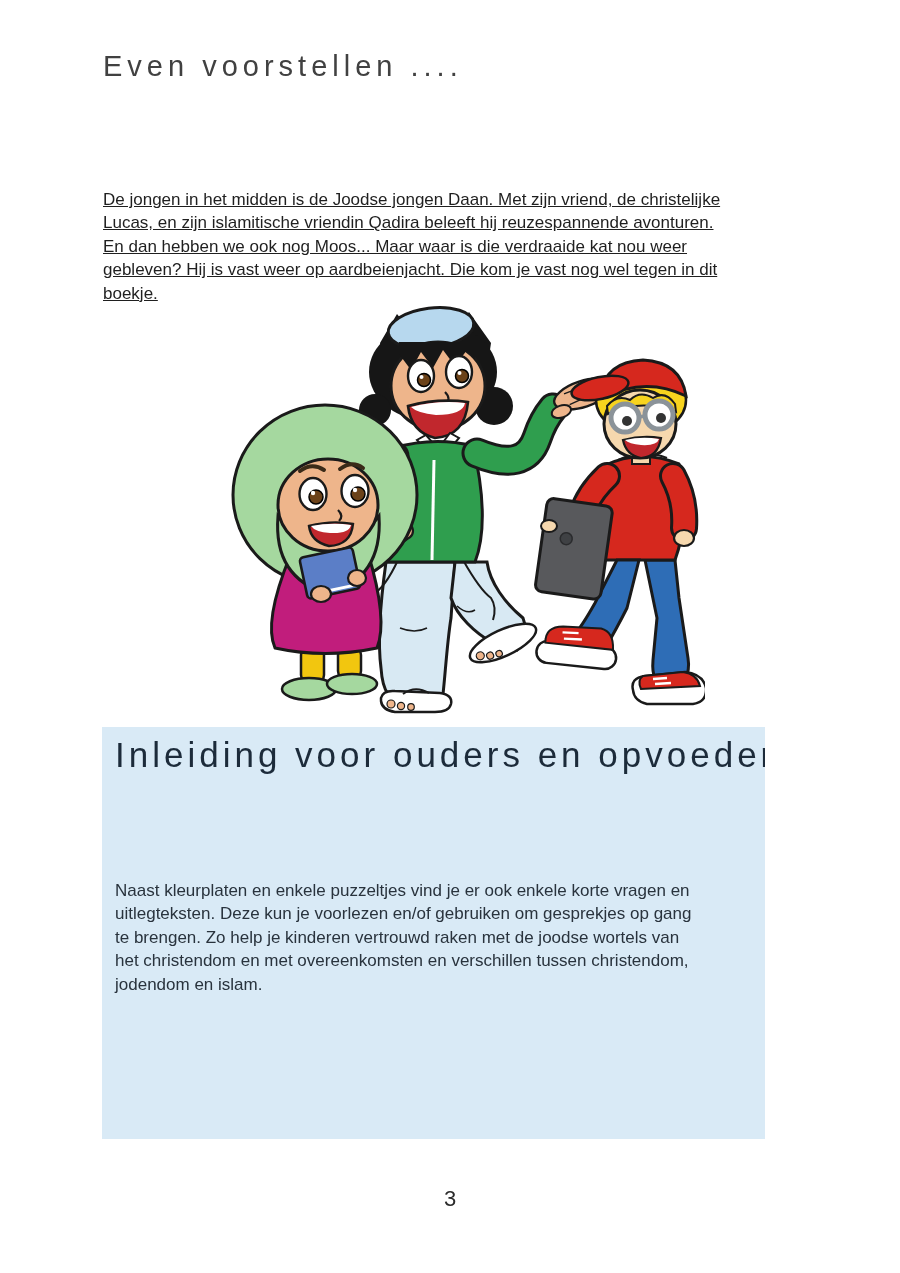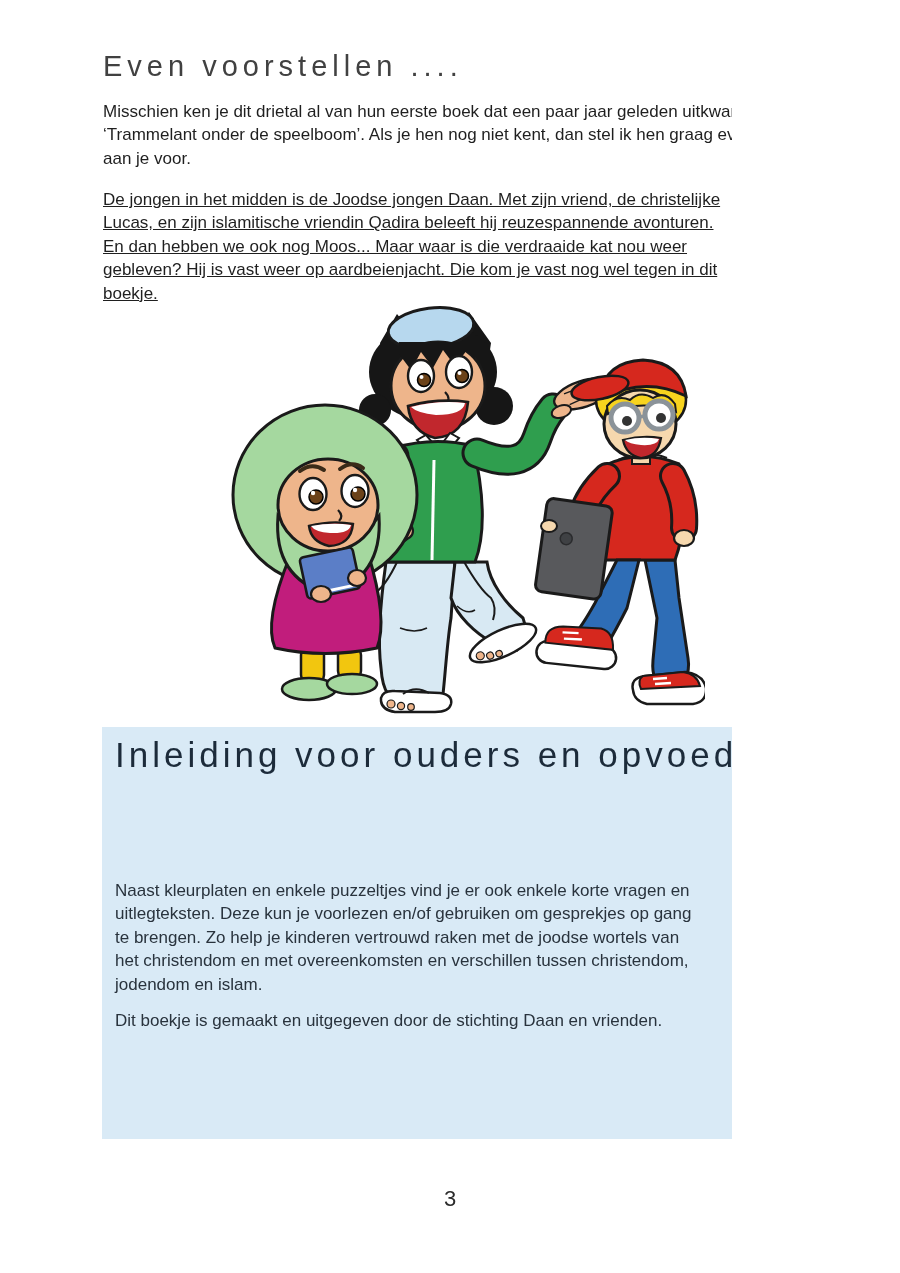--- a/index.html
+++ b/index.html
@@ -1,18 +1,18 @@
 <!DOCTYPE html>
 <html lang="nl" style="--title: #414141; --body-text: #1f1f1f; --box-bg: #d9eaf6; --heading: #1c2b3a; --box-text: #29333d; --hijab-green: #a5d89f; --dress-magenta: #c11d7c; --legging-yellow: #f2c60f; --book-blue: #5b7ec7; --skin-tan: #eeb58b; --skin-pale: #f6d8ae; --kippah-blue: #b7d8ee; --jacket-green: #2f9e4e; --pants-lightblue: #d8e9f3; --cap-red: #d6281e; --jeans-blue: #2e6db6; --tablet-gray: #58595c; --hair-black: #161616; --hair-blond: #f7d31e; --mouth-red: #c1272d; --outline: #1a1a1a;"><head>
 <meta charset="utf-8">
 <style>
   html,body{margin:0;padding:0;background:#fff;}
   .page{
     position:relative;width:732px;height:1273px;background:#ffffff;overflow:hidden;
-    font-family:"Liberation Sans", sans-serif;color:#1f1f1f;
+    font-family:"Liberation Sans", sans-serif;color:#1f1f1f;padding-left:33px;
   }
   .page-title{
     position:absolute;left:103px;top:50px;margin:0;
     font-size:29px;font-weight:400;letter-spacing:5px;
     color:var(--title, #414141);white-space:pre;
   }
   .body-par{
     position:absolute;left:103px;width:770px;margin:0;
     font-size:17px;line-height:23.4px;white-space:pre-line;
     color:var(--body-text, #1f1f1f);
@@ -46,23 +46,20 @@
     text-align:center;font-size:22px;color:#2b2b2b;
   }
 </style>
 </head>
 <body>
 
 <div class="page">
 
   <h1 class="page-title">Even voorstellen ....</h1>
 
-  <p class="body-par" id="intro-p1">Misschien ken je dit drietal al van hun eerste boek dat een paar jaar geleden uitkwam:
-‘Trammelant onder de speelboom’. Als je hen nog niet kent, dan stel ik hen graag even
-aan je voor.</p>
   <p class="body-par" id="intro-p2">De jongen in het midden is de Joodse jongen Daan. Met zijn vriend, de christelijke
 Lucas, en zijn islamitische vriendin Qadira beleeft hij reuzespannende avonturen.
 En dan hebben we ook nog Moos... Maar waar is die verdraaide kat nou weer
 gebleven? Hij is vast weer op aardbeienjacht. Die kom je vast nog wel tegen in dit
 boekje.</p>
 
   <div class="illustration">
     <svg viewBox="0 0 500 420">
 
       <g>
@@ -237,18 +234,17 @@
     </svg>
   </div>
 
   <section class="inleiding-box">
     <h2 class="inleiding-heading">Inleiding voor ouders en opvoeders</h2>
     <p class="box-par" id="box-p2">Naast kleurplaten en enkele puzzeltjes vind je er ook enkele korte vragen en
 uitlegteksten. Deze kun je voorlezen en/of gebruiken om gesprekjes op gang
 te brengen. Zo help je kinderen vertrouwd raken met de joodse wortels van
 het christendom en met overeenkomsten en verschillen tussen christendom,
 jodendom en islam.</p>
-    <p class="box-par" id="box-p3">Dit boekje is gemaakt en uitgegeven door de stichting Daan en vrienden.</p>
   </section>
 
   <p class="page-number">3</p>
 
 </div>
 
 </body></html>

